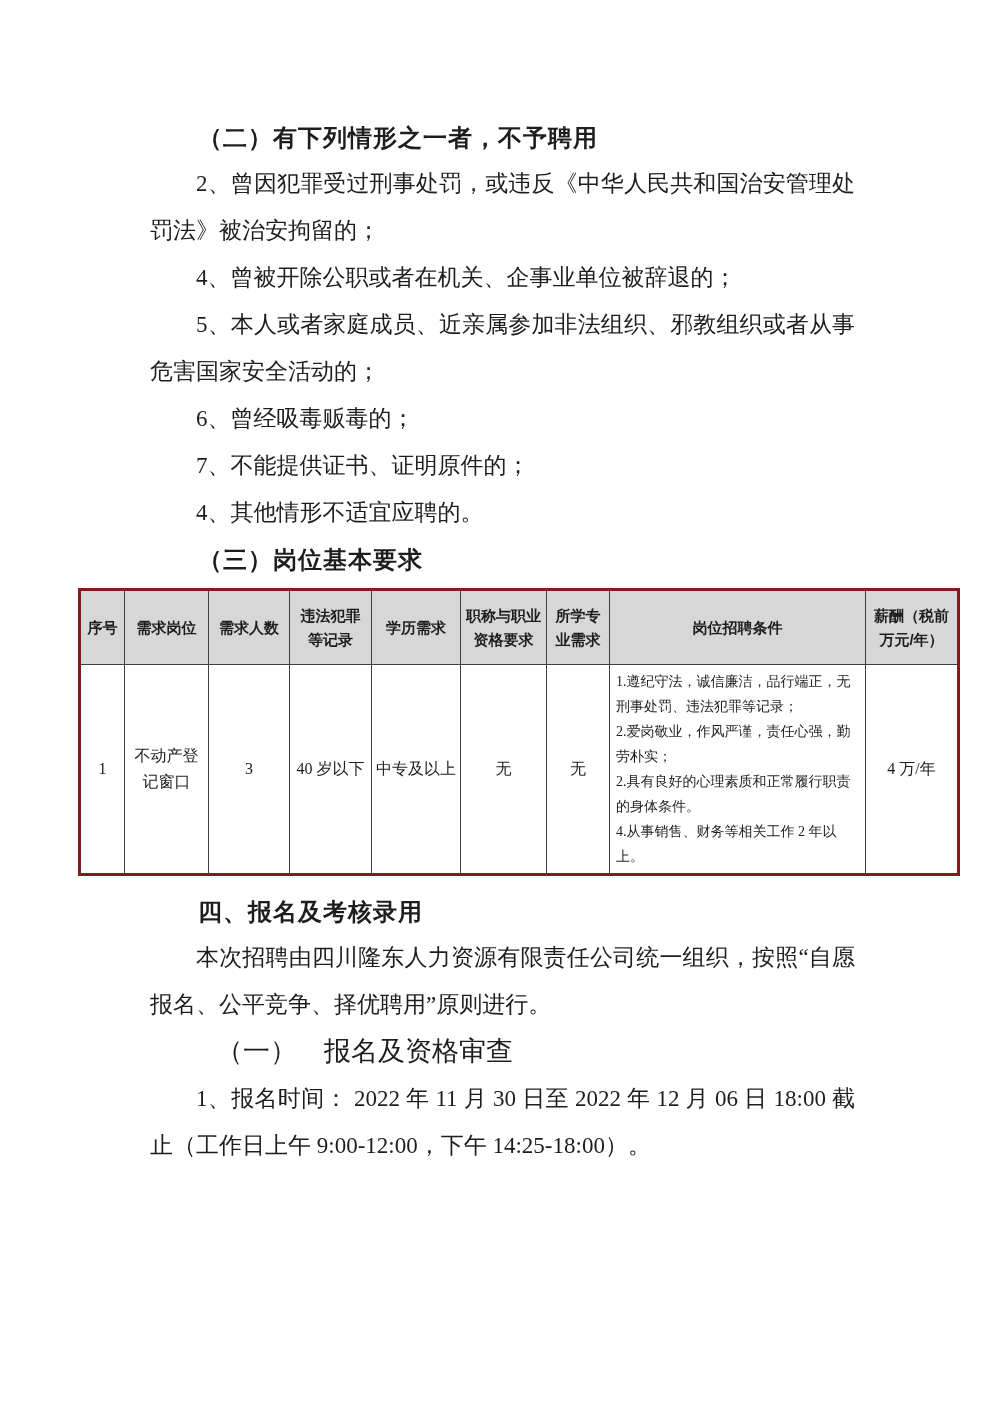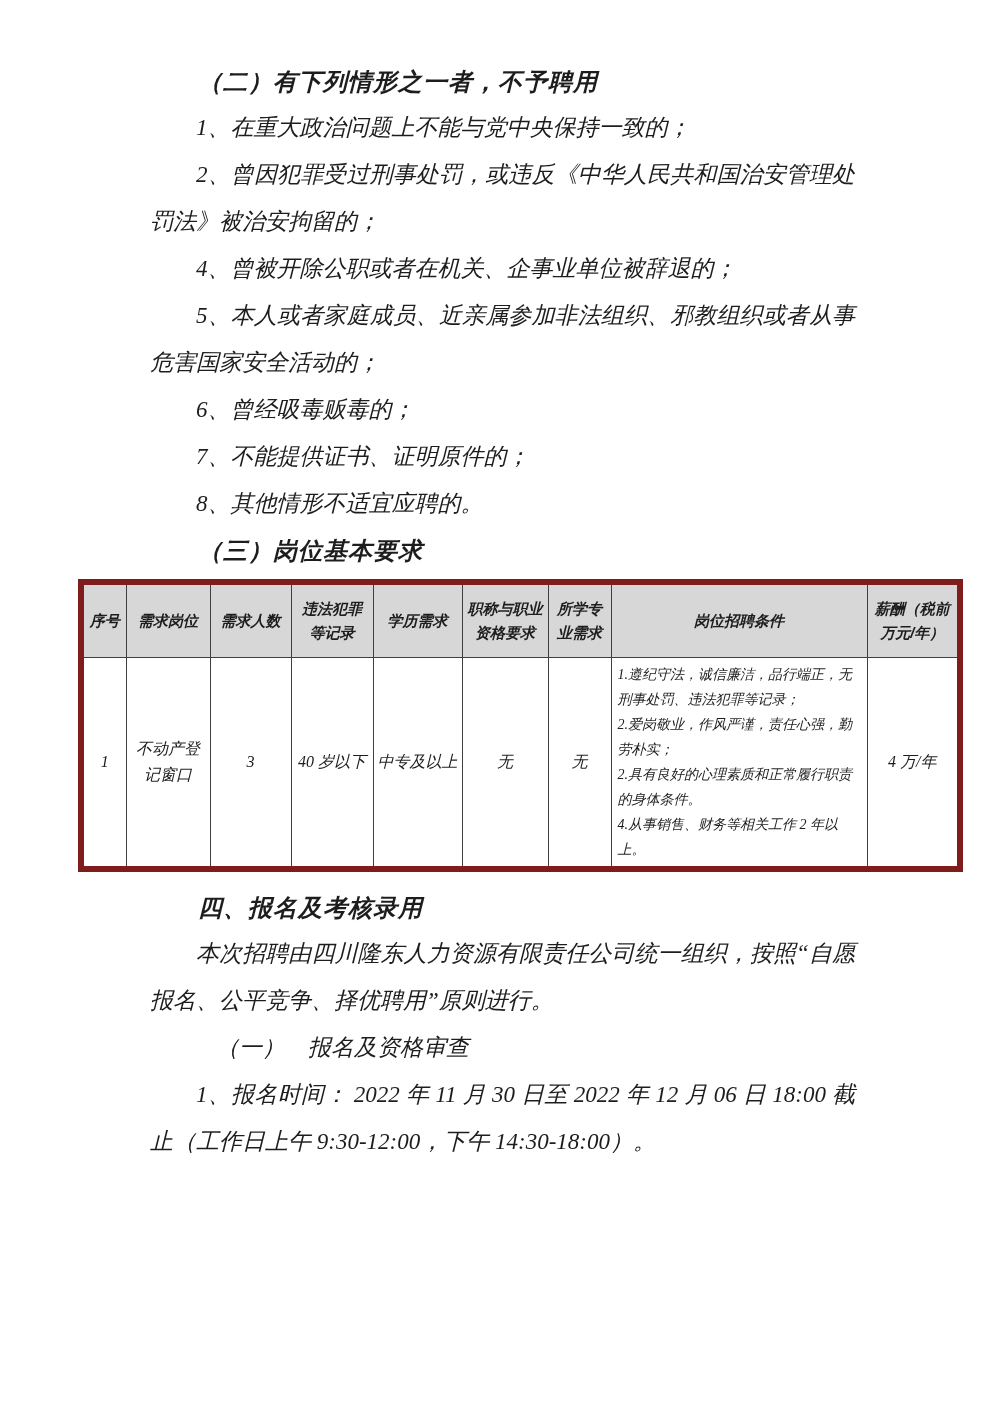--- a/index.html
+++ b/index.html
@@ -2,45 +2,45 @@
 <html lang="zh"><head>
 <meta charset="utf-8">
 <style>
   html,body { margin:0; padding:0; background:#e8e8e8; }
   .page {
     width:1000px; height:1413px; margin:0 auto; background:#ffffff;
     position:relative; overflow:hidden; box-sizing:border-box;
     font-family:"Liberation Serif","DejaVu Serif",serif;
     color:#1d1d1d;
   }
-  .content { padding-top:60px;font-style:italic; }
+  .content { padding-top:116px; }
 
   .heading {
     margin:0 145px 0 150px;
     font-family:"Liberation Sans","DejaVu Sans",sans-serif;
     font-weight:700; font-size:24px; line-height:44px;
     text-indent:48px; letter-spacing:1px;
   }
   p.body-para {
     margin:0 145px 0 150px;
     font-size:23px; line-height:47px;
     text-align:justify; text-indent:2em;
   }
   p.sub-heading {
     margin:0 145px 0 150px;
-    font-size:23px; line-height:47px;
+    font-size:27px; line-height:47px;
     text-indent:66px;
   }
   .h-sec3 { margin-top:2px; }
   .h-sec4 { margin-top:12px; }
 
   table.jobs {
     border-collapse:collapse; table-layout:fixed;
     width:879px; margin:6px 0 14px 78px;
-    border:6px solid #7f1d1d;
+    border:3px solid #7f1d1d;
   }
   table.jobs th, table.jobs td { border:1px solid #3f3f3f; box-sizing:border-box; }
   table.jobs thead th {
     background:#d7d7d7;
     font-family:"Liberation Sans","DejaVu Sans",sans-serif;
     font-weight:700; font-size:15px; line-height:24px;
     height:75px; padding:2px 5px; text-align:center; vertical-align:middle;
   }
   table.jobs tbody td {
     height:182px; font-size:16px; line-height:26px;
@@ -52,27 +52,26 @@
   }
 </style>
 </head>
 <body>
 
 <div class="page">
   <div class="content">
 
     <div class="heading">（二）有下列情形之一者，不予聘用</div>
 
-    <p class="body-para">1、在重大政治问题上不能与党中央保持一致的；</p>
     <p class="body-para">2、曾因犯罪受过刑事处罚，或违反《中华人民共和国治安管理处罚法》被治安拘留的；</p>
     <p class="body-para">4、曾被开除公职或者在机关、企事业单位被辞退的；</p>
     <p class="body-para">5、本人或者家庭成员、近亲属参加非法组织、邪教组织或者从事危害国家安全活动的；</p>
     <p class="body-para">6、曾经吸毒贩毒的；</p>
     <p class="body-para">7、不能提供证书、证明原件的；</p>
-    <p class="body-para">8、其他情形不适宜应聘的。</p>
+    <p class="body-para">4、其他情形不适宜应聘的。</p>
 
     <div class="heading h-sec3">（三）岗位基本要求</div>
 
     <table class="jobs">
       <colgroup>
         <col style="width:45px">
           <col style="width:84px">
           <col style="width:81px">
         <col style="width:82px">
           <col style="width:89px">
@@ -113,16 +112,16 @@
         </tr>
       </tbody>
     </table>
 
     <div class="heading h-sec4">四、报名及考核录用</div>
 
     <p class="body-para">本次招聘由四川隆东人力资源有限责任公司统一组织，按照“自愿报名、公平竞争、择优聘用”原则进行。</p>
 
     <p class="sub-heading">（一）　报名及资格审查</p>
 
-    <p class="body-para">1、报名时间： 2022 年 11 月 30 日至 2022 年 12 月 06 日 18:00 截止（工作日上午 9:30-12:00，下午 14:30-18:00）。</p>
+    <p class="body-para">1、报名时间： 2022 年 11 月 30 日至 2022 年 12 月 06 日 18:00 截止（工作日上午 9:00-12:00，下午 14:25-18:00）。</p>
 
   </div>
 </div>
 
 </body></html>

